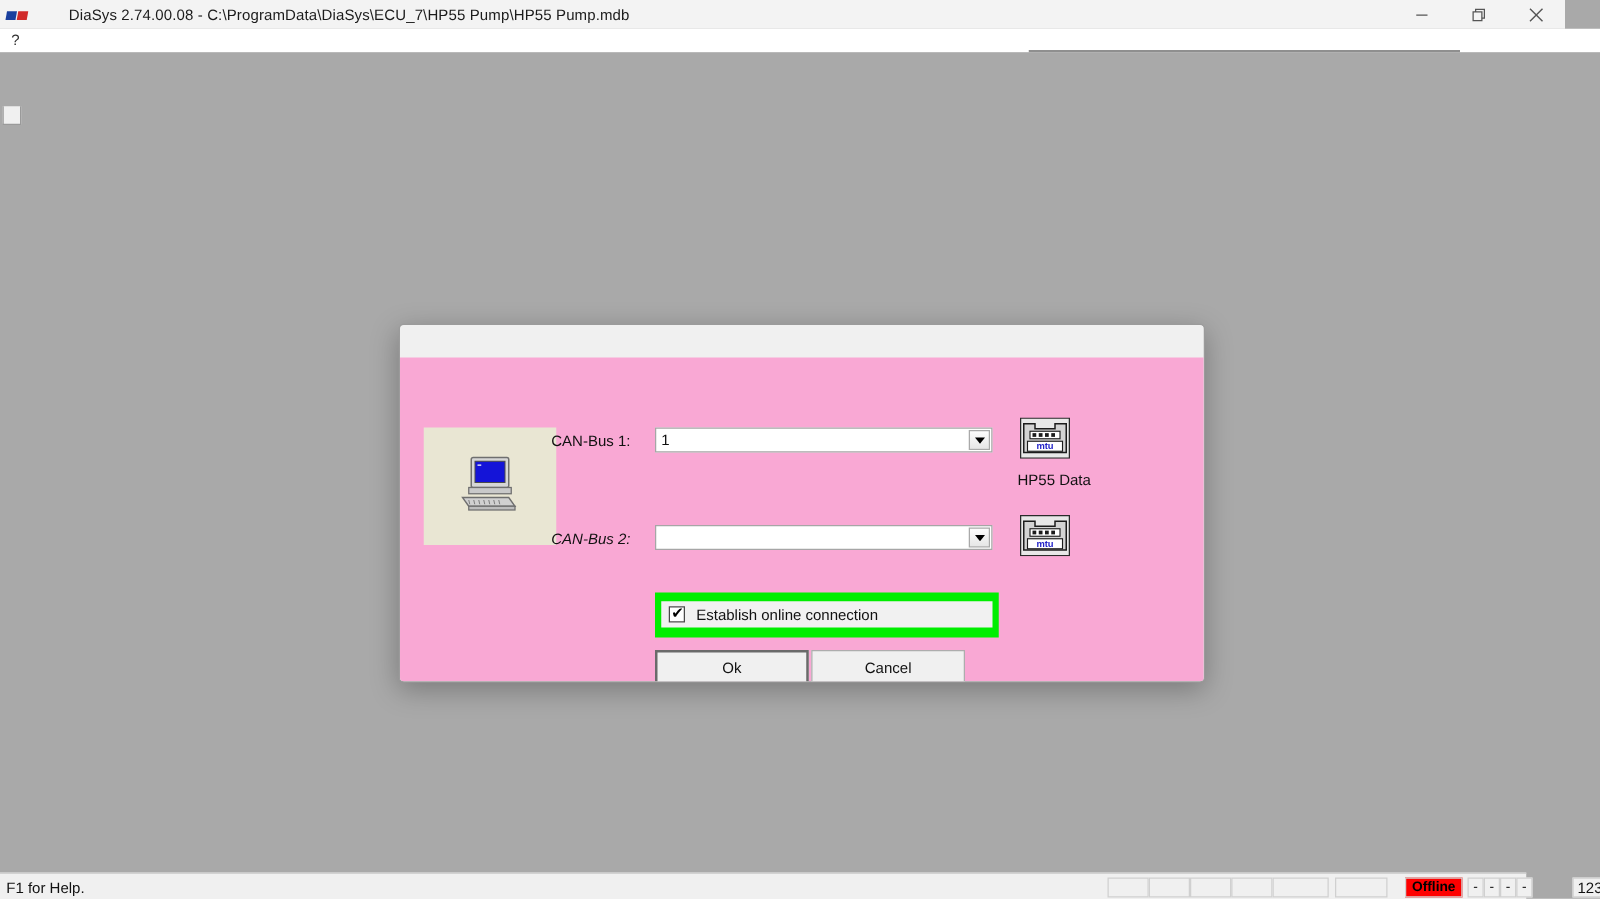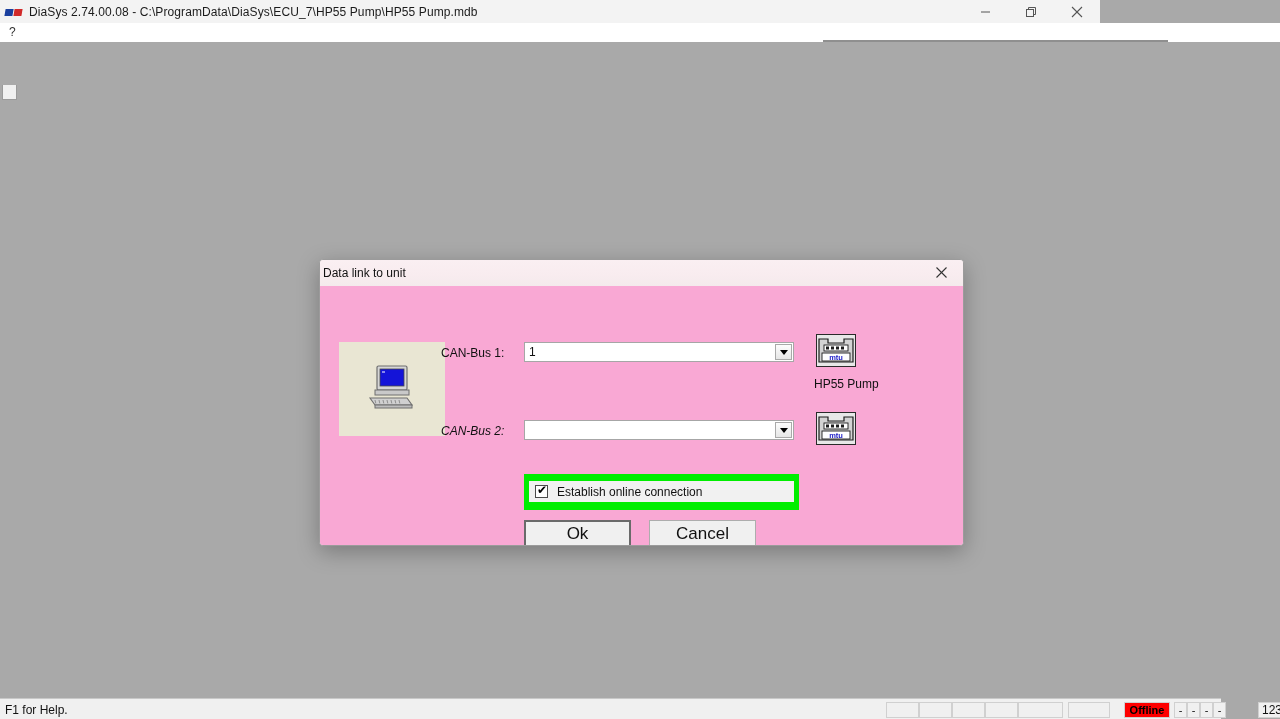--- a/index.html
+++ b/index.html
@@ -21,24 +21,25 @@
     position: absolute;
     left: 0; top: 0;
     width: 1280px; height: 719px;
     background: #a9a9a9;
   }
 
   
   #title-bar {
     position: absolute;
     left: 0; top: 0;
-    width: 1100px; height: 23px;
+    width: 1252px; height: 23px;
     background: #f3f3f3;
     display: flex;
     align-items: center;
+    gap: 26px;
   }
   #app-icon {
     position: relative;
     width: 16px; height: 16px;
     margin-left: 5px;
     flex: 0 0 auto;
   }
   #app-icon .blk {
     position: absolute;
     width: 8px; height: 7px;
@@ -264,23 +265,23 @@
   #online-label {
     margin-left: 9px;
     font-size: 12px;
     color: #111;
     white-space: nowrap;
   }
 
   
   .dlg-btn {
     position: absolute;
-    width: 107px; height: 28px;
+    width: 123px; height: 28px;
     background: #f0f0f0;
-    font-size: 17px;
+    font-size: 12px;
     color: #111;
     display: flex;
     align-items: center;
     justify-content: center;
     box-sizing: border-box;
   }
   #btn-ok {
     left: 204px; top: 234px;
     border: 2px solid #6a6a6a;
   }
@@ -368,29 +369,20 @@
     <div id="menu-help">?</div>
   </div>
   <div id="toolbar-rule"></div>
   <div id="client-top-edge"></div>
 
   <div id="client-area">
     <div id="mdi-child-stub"></div>
 
     <div id="dialog">
 
-      <div id="dialog-title-bar">
-        <div id="dialog-title-text">Data link to unit</div>
-        <div id="dialog-close">
-          <svg width="13" height="13" viewBox="0 0 13 13">
-            <line x1="1.5" y1="1.5" x2="11.5" y2="11.5" stroke="#333" stroke-width="1.1"></line>
-            <line x1="11.5" y1="1.5" x2="1.5" y2="11.5" stroke="#333" stroke-width="1.1"></line>
-          </svg>
-        </div>
-      </div>
 
       <div id="dialog-body">
 
         <div id="pc-panel">
           <svg id="pc-icon" viewBox="0 0 52 50">
 
             <rect x="10" y="2" width="30" height="24" rx="1.5" fill="#d6d6d6" stroke="#6f6f6f" stroke-width="1.2"></rect>
             <rect x="13" y="5" width="24" height="17" fill="#1414d8" stroke="#4a4a4a" stroke-width="0.8"></rect>
             <line x1="15" y1="8" x2="18" y2="8" stroke="#ffffff" stroke-width="1"></line>
 
@@ -433,21 +425,21 @@
           <g fill="#1c1c1c">
             <rect x="10" y="12.5" width="3" height="3"></rect>
             <rect x="15" y="12.5" width="3" height="3"></rect>
             <rect x="20" y="12.5" width="3" height="3"></rect>
             <rect x="25" y="12.5" width="3" height="3"></rect>
           </g>
           <rect x="6" y="19" width="28" height="8" fill="#ffffff" stroke="#1c1c1c" stroke-width="0.9"></rect>
           <text x="20" y="25.6" font-family="'Liberation Sans', sans-serif" font-size="7.5" font-weight="bold" fill="#2222c8" text-anchor="middle">mtu</text>
         </svg>
 
-        <div id="device-name">HP55 Pump</div>
+        <div id="device-name">HP55 Data</div>
 
         <svg class="mtu-icon" id="mtu-icon-2" viewBox="0 0 40 33">
           <rect x="0.5" y="0.5" width="39" height="32" fill="#e8e8e8" stroke="#2a2a2a" stroke-width="1"></rect>
           <path d="M3 5 L12 5 L12 9 L28 9 L28 5 L37 5 L37 28 L3 28 Z" fill="#d3d3d3" stroke="#1c1c1c" stroke-width="1.2"></path>
           <rect x="8" y="11" width="24" height="6" fill="#ffffff" stroke="#1c1c1c" stroke-width="0.9"></rect>
           <g fill="#1c1c1c">
             <rect x="10" y="12.5" width="3" height="3"></rect>
             <rect x="15" y="12.5" width="3" height="3"></rect>
             <rect x="20" y="12.5" width="3" height="3"></rect>
             <rect x="25" y="12.5" width="3" height="3"></rect>

